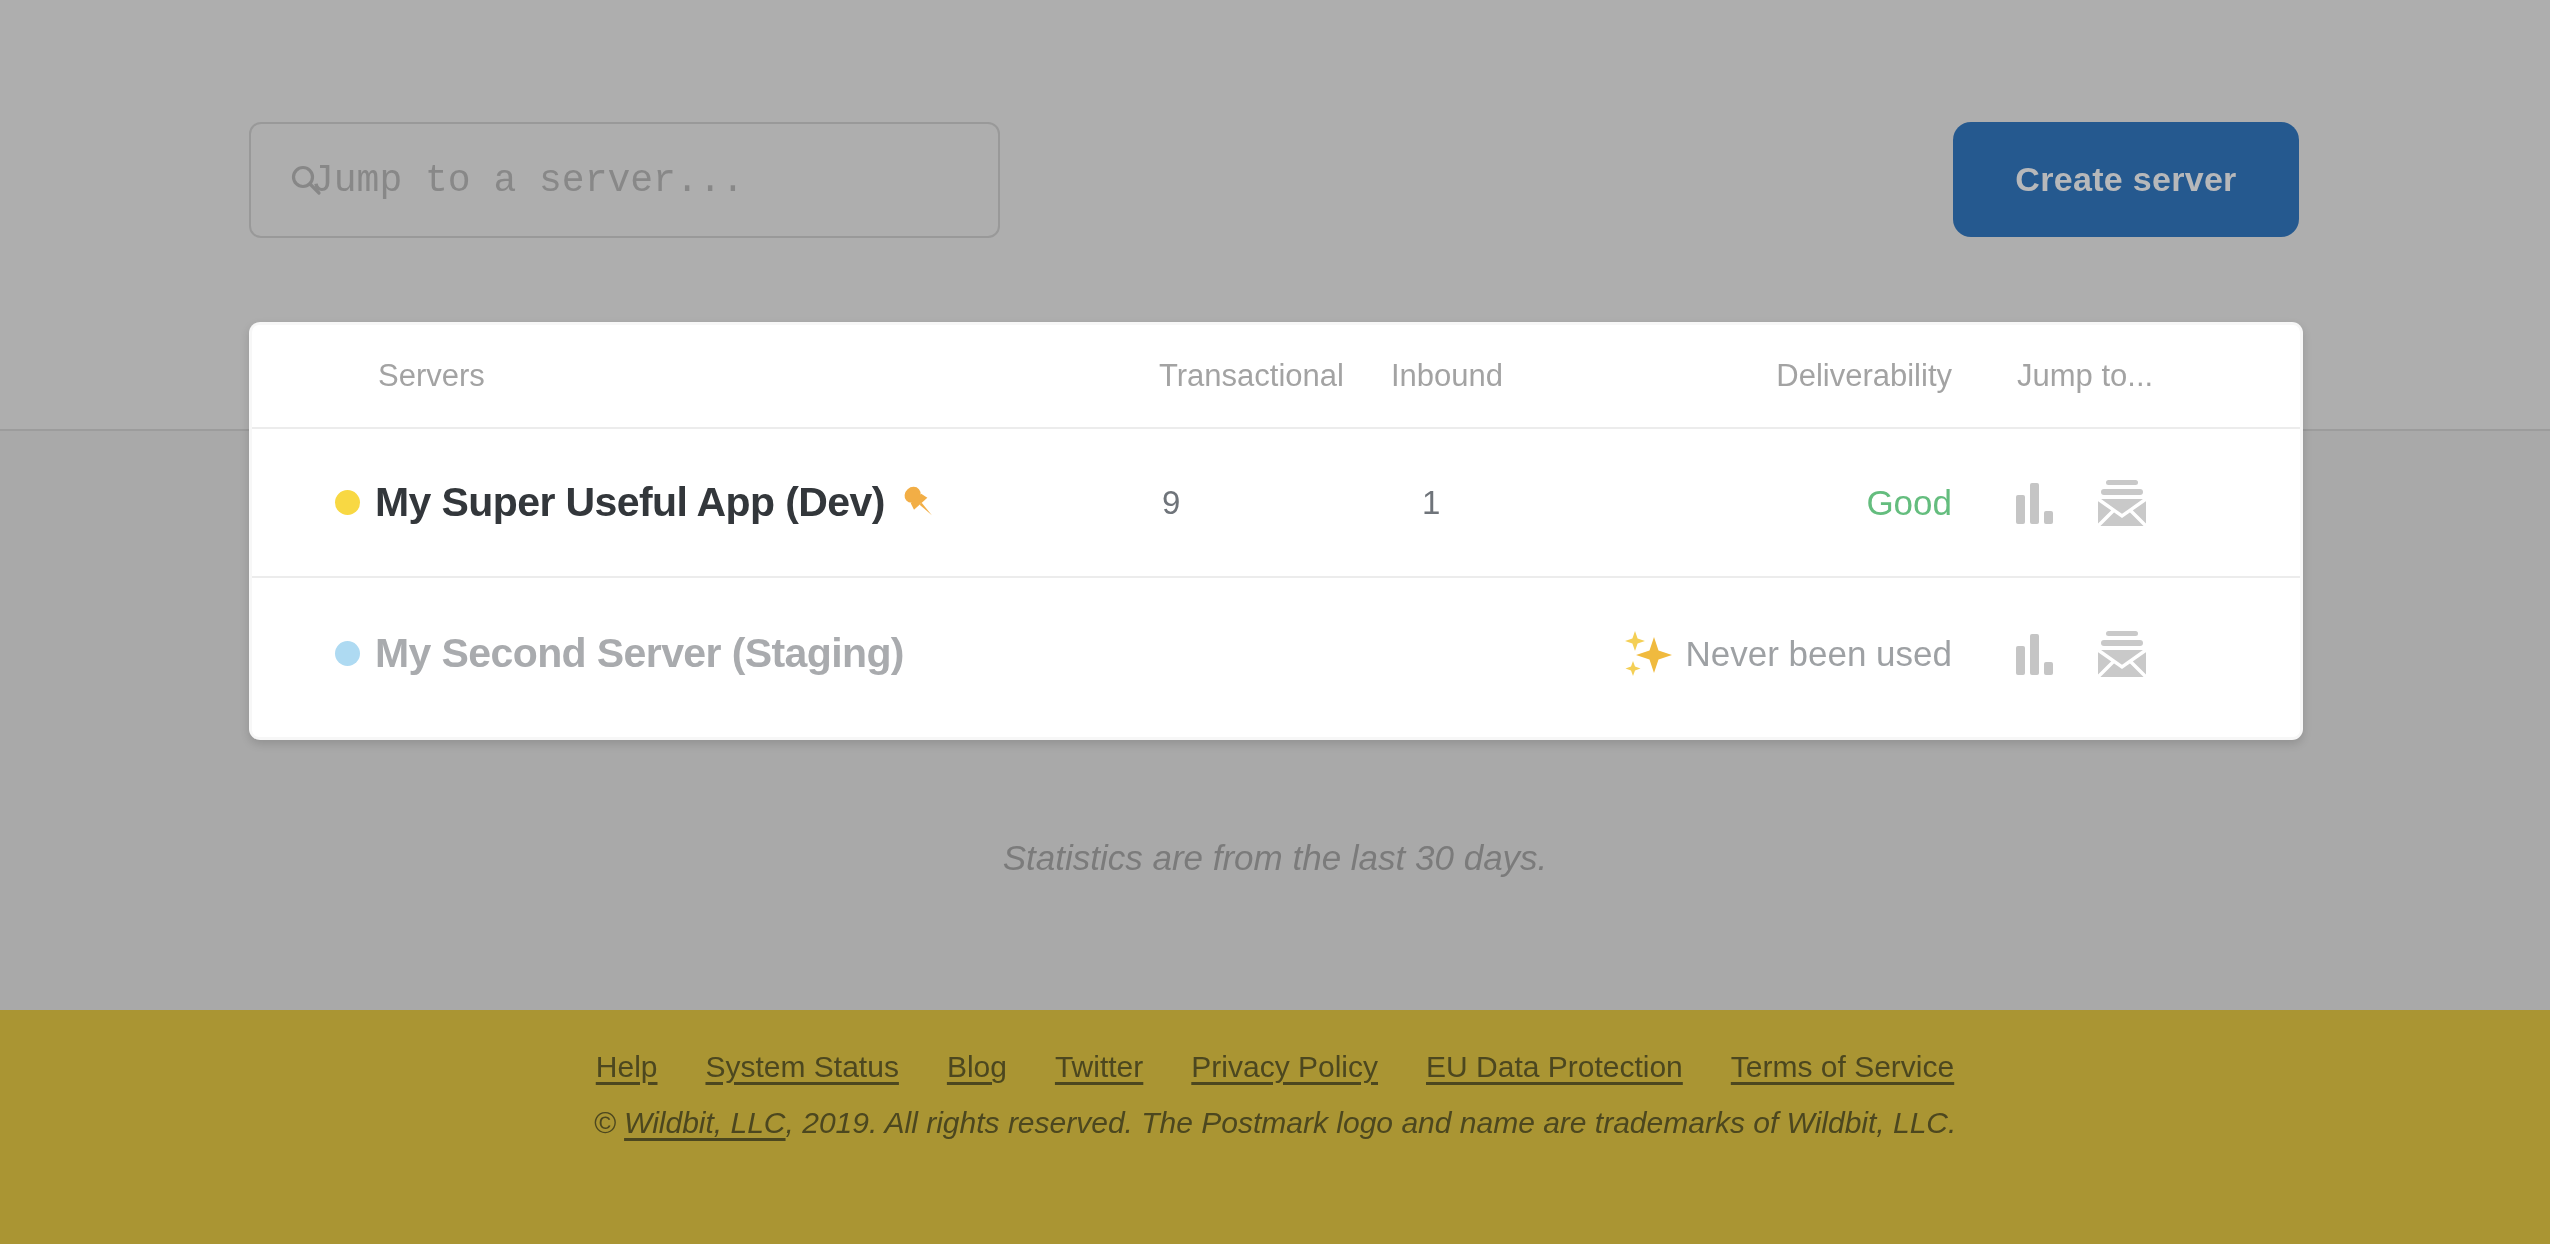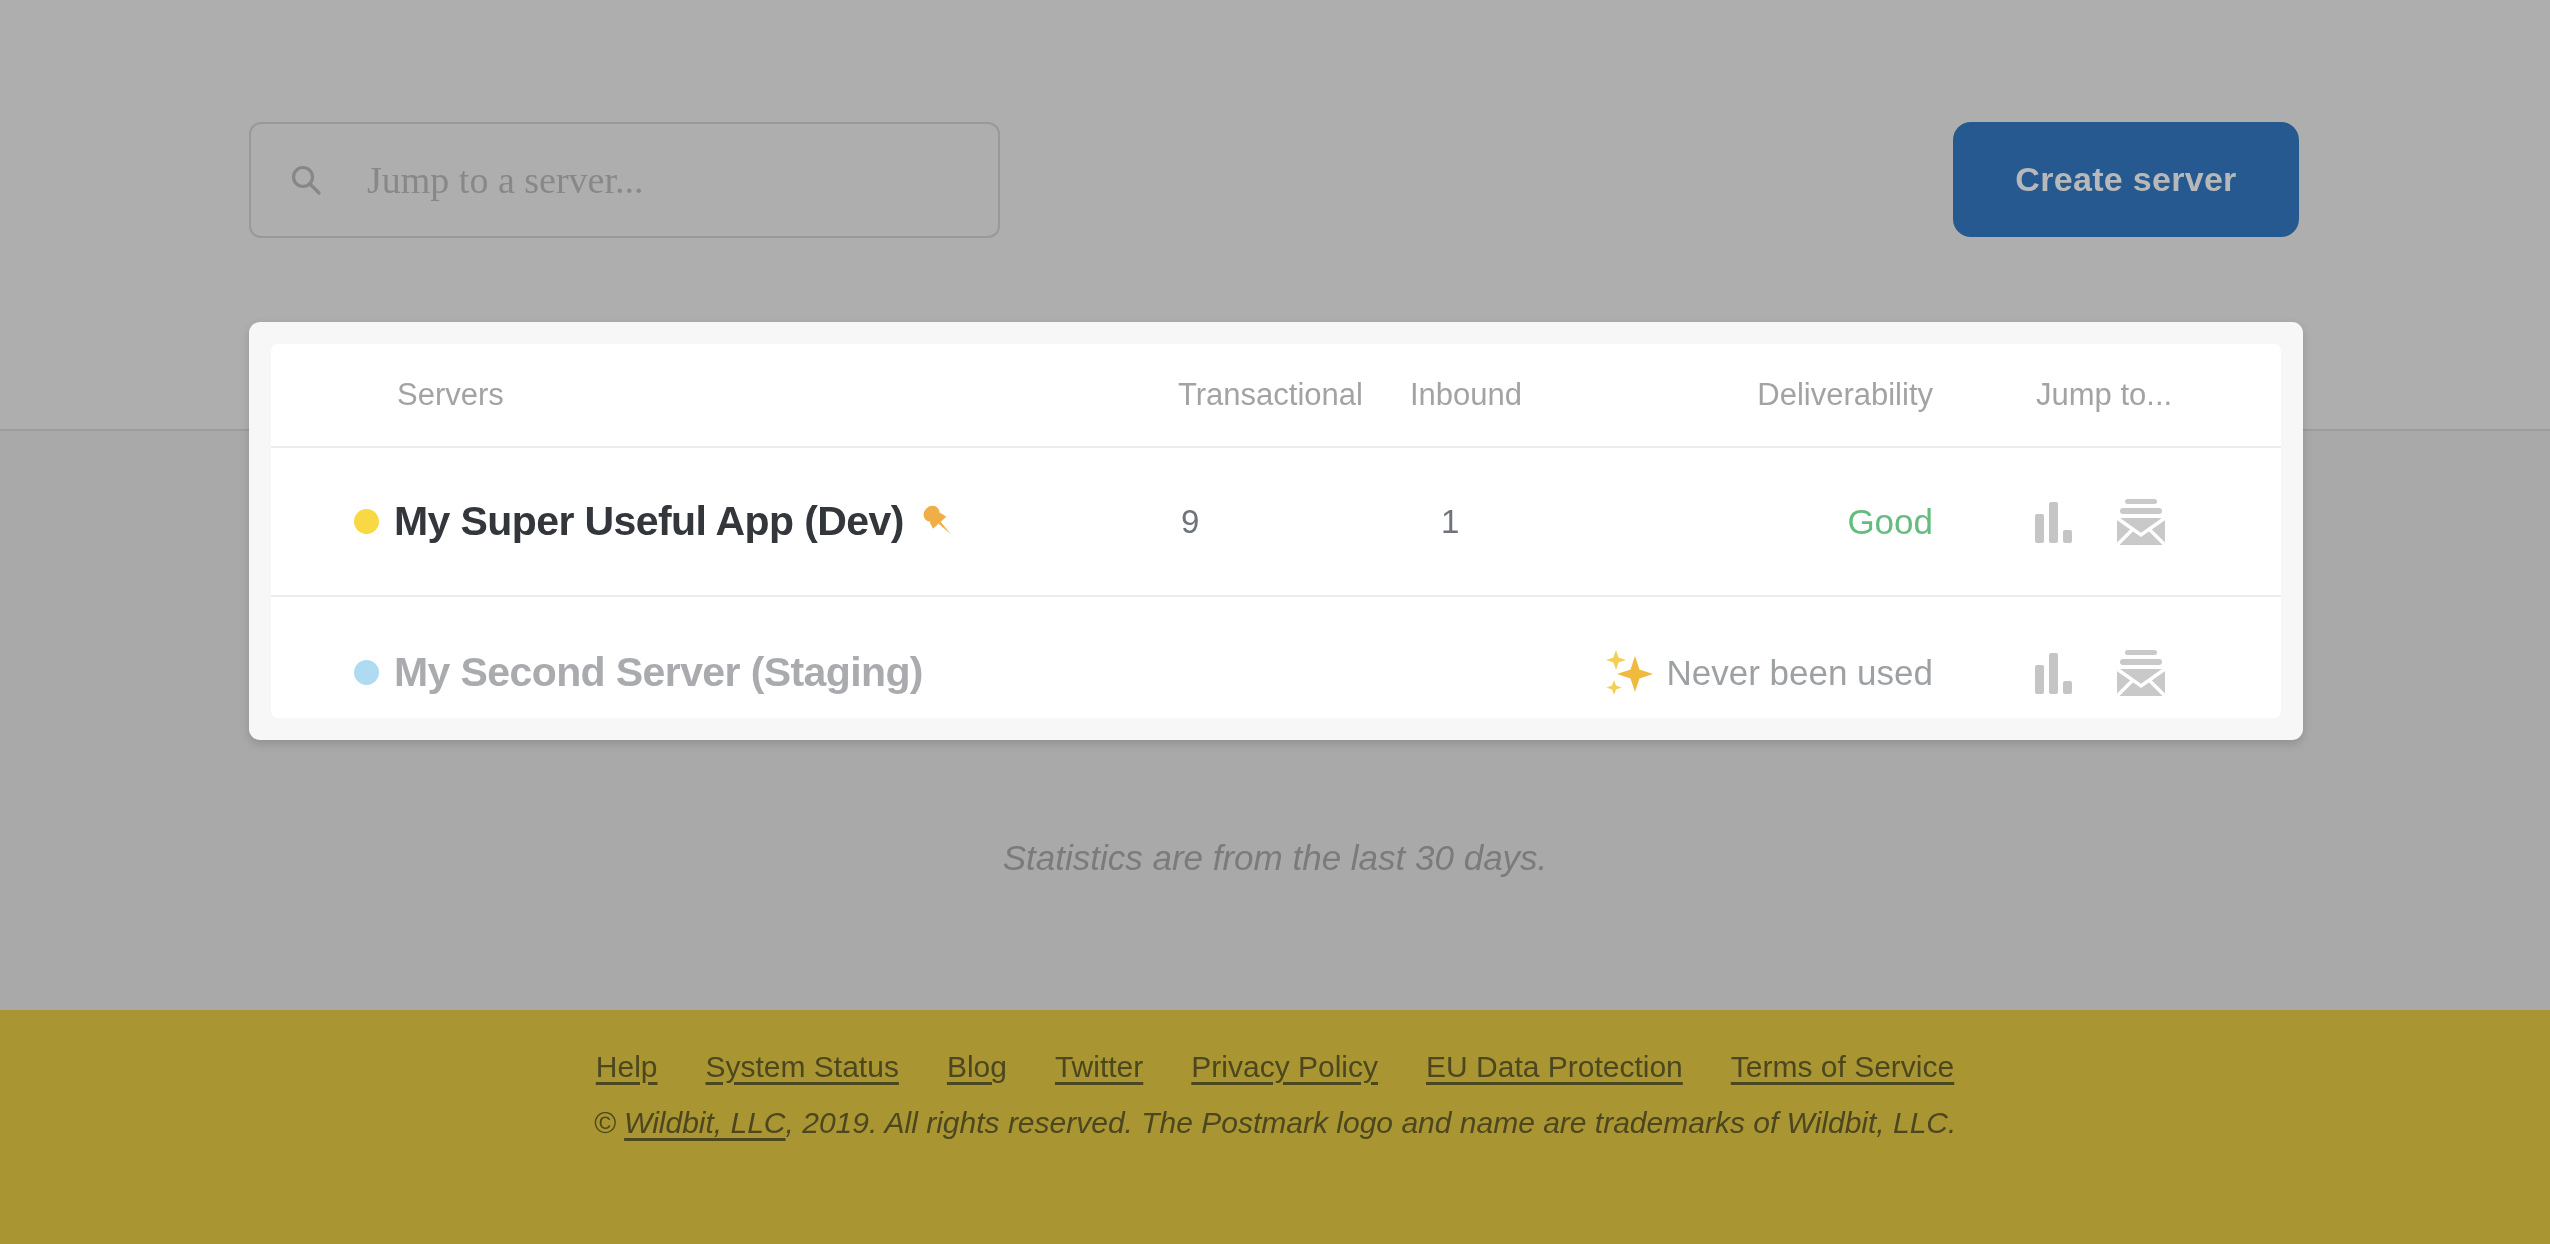--- a/index.html
+++ b/index.html
@@ -9,32 +9,32 @@
   
   .top-section   { position:absolute; left:0; top:0; width:2550px; height:429px; background:#aeaeae; }
   .section-divider { position:absolute; left:0; top:429px; width:2550px; height:2px; background:#9c9c9c; }
 
   
   .search-box { position:absolute; left:249px; top:122px; width:751px; height:116px;
                 border:2px solid #999; border-radius:12px; background:transparent;
                 display:flex; align-items:center; }
   .search-box svg { position:absolute; left:38px; top:50%; transform:translateY(-50%); }
   .search-input { width:100%; height:100%; background:transparent; border:none; outline:none;
-                  padding-left:116px; font-family:Liberation Serif, serif; font-size:38px; color:#7d7d7d; }
+                  padding-left:60px; font-family:Liberation Mono, monospace; font-size:38px; color:#7d7d7d; }
   .search-input::placeholder { color:#888; opacity:1; }
 
   
   .create-btn { position:absolute; left:1953px; top:122px; width:346px; height:115px;
                 background:#25598f; border:none; border-radius:18px; cursor:pointer;
                 font-family:inherit; font-size:34px; font-weight:bold; color:#b7b8ba;
                 letter-spacing:.3px; }
 
   
   .card { position:absolute; left:249px; top:322px; width:2054px; height:418px;
-          background:#f7f7f7; border-radius:11px; padding:22px;
+          background:#f7f7f7; border-radius:11px; padding:3px;
           box-shadow:0 4px 10px rgba(0,0,0,.14); }
   .table { position:relative; width:100%; height:100%; background:#fff; border-radius:7px; overflow:hidden; }
 
   .thead { position:relative; height:102px; }
   .th { position:absolute; top:0; height:102px; line-height:102px; font-size:31px; color:#a3a3a3; }
   .th-servers       { left:126px; }
   .th-transactional { left:907px; }
   .th-inbound       { left:1139px; }
   .th-deliverability{ right:348px; }
   .th-jumpto        { left:1765px; }

